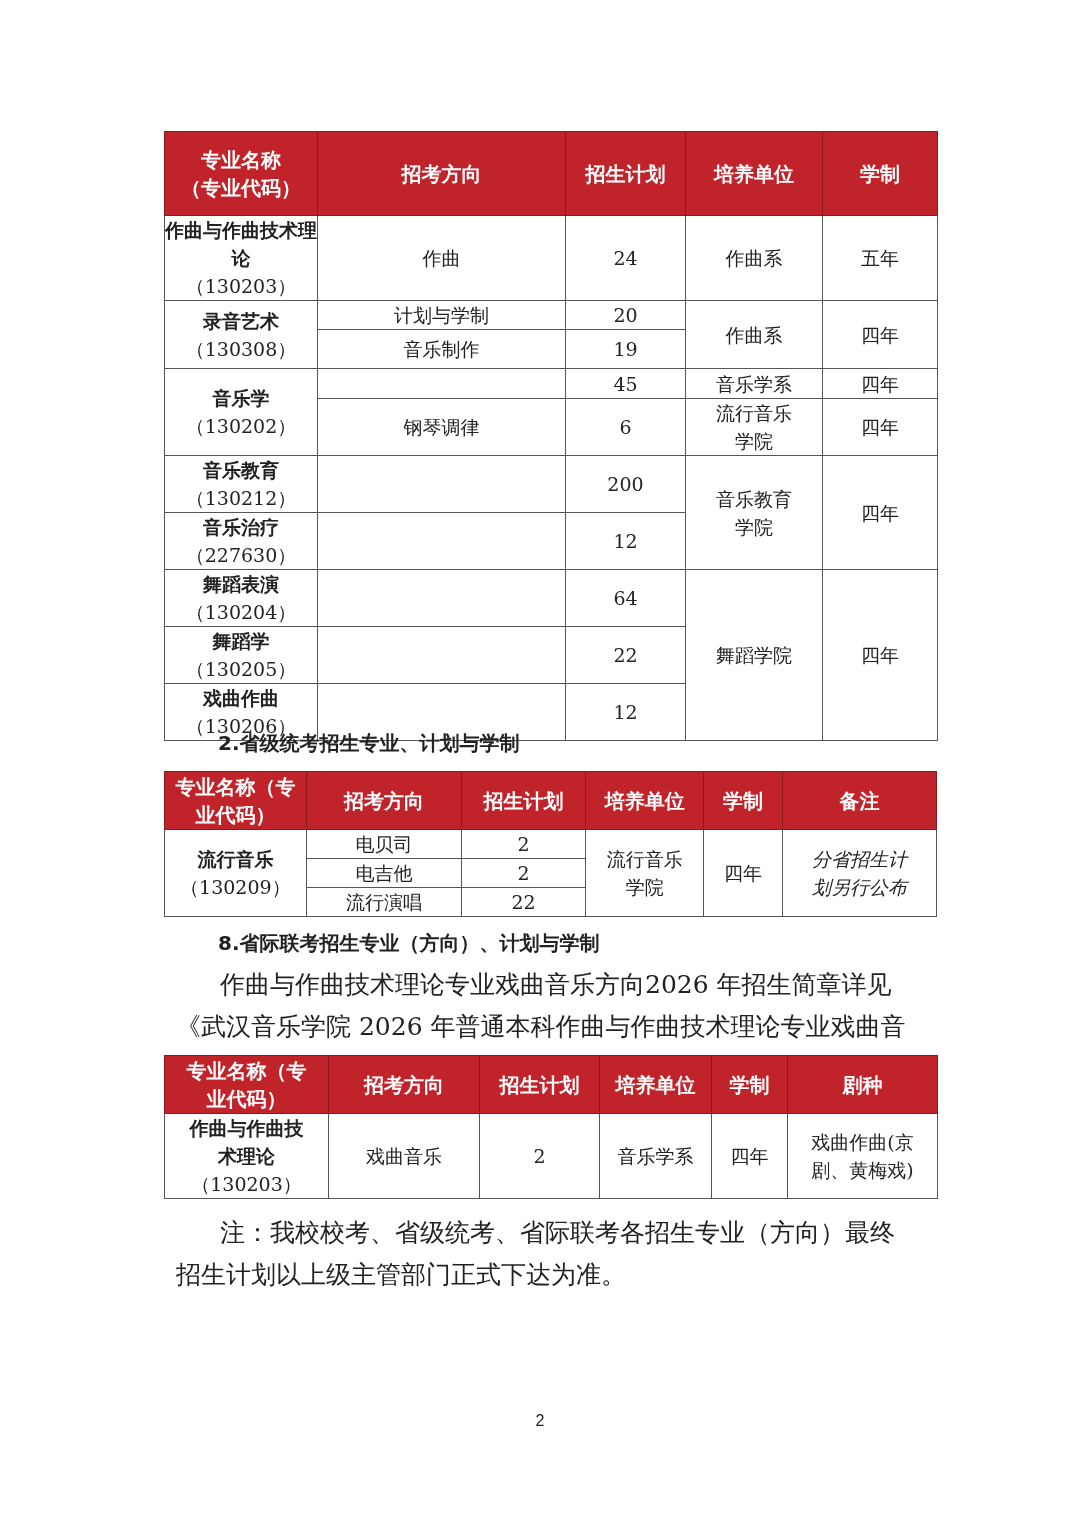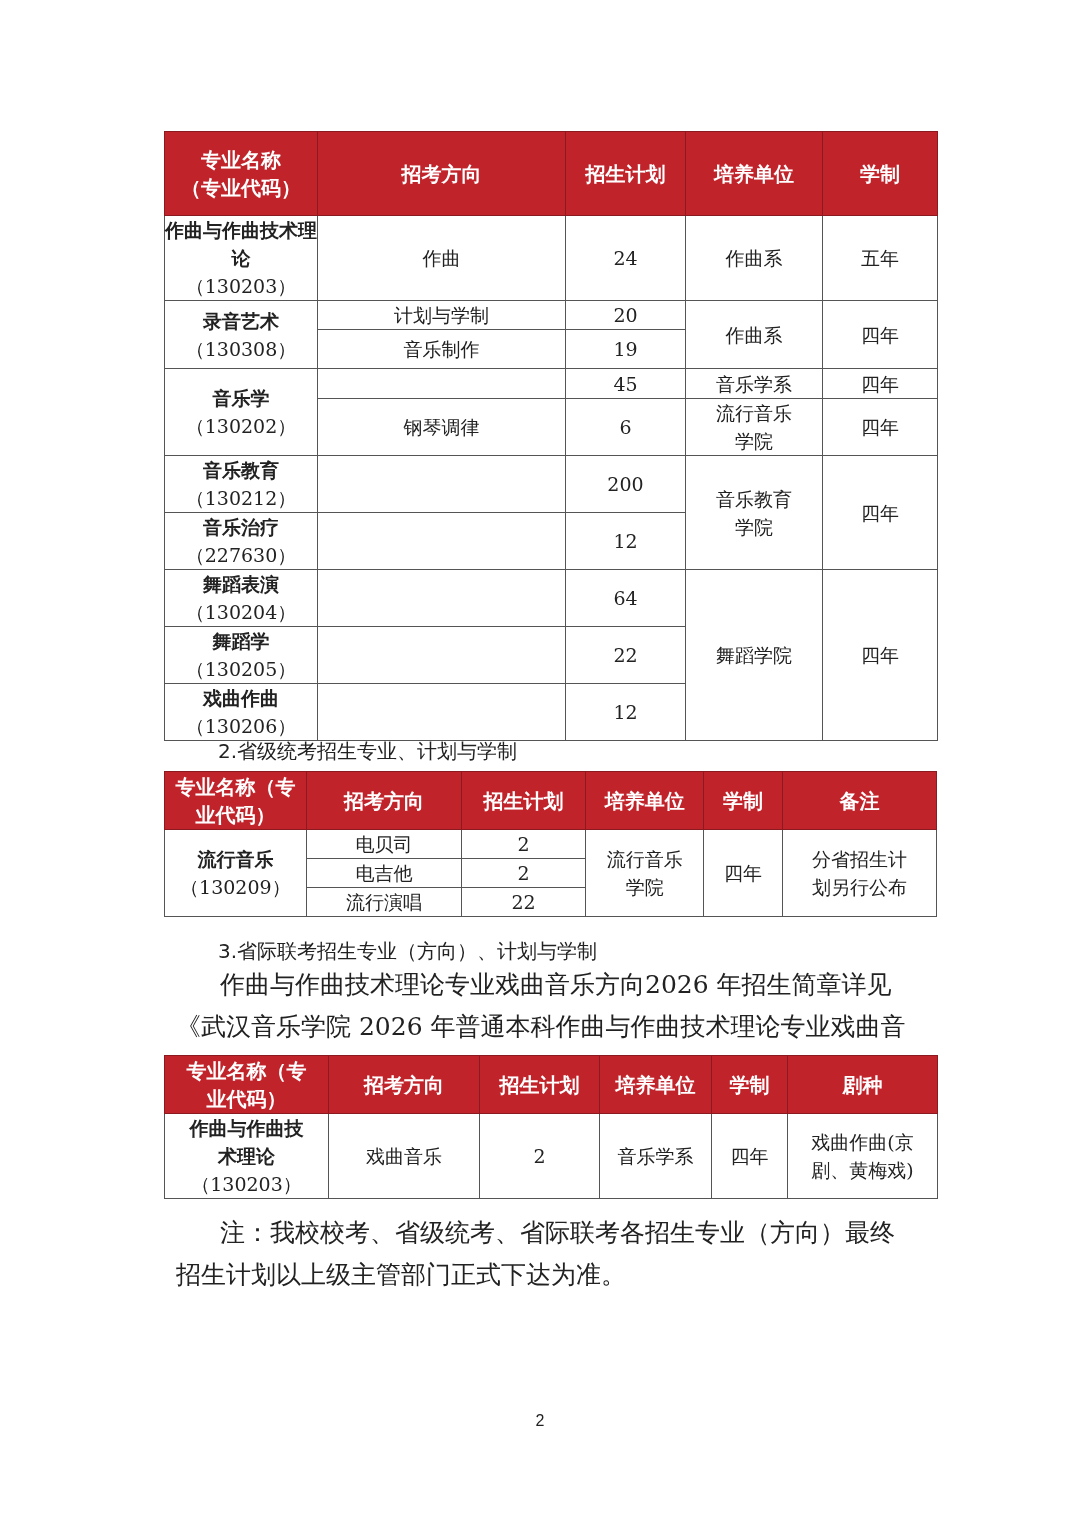--- a/index.html
+++ b/index.html
@@ -2,21 +2,21 @@
 <html><head>
 <meta charset="utf-8">
 <style>
   html,body{margin:0;padding:0;background:#fff;}
   body{width:1080px;height:1528px;position:relative;font-family:"DejaVu Serif","Liberation Serif",serif;color:#222;}
   table{border-collapse:collapse;position:absolute;left:164px;width:773px;table-layout:fixed;}
   th,td{border:1.5px solid #555;text-align:center;vertical-align:middle;padding:0;font-size:19px;line-height:28px;}
   th{background:#c1232b;color:#fff;font-weight:bold;font-family:"DejaVu Sans","Liberation Sans",sans-serif;border-color:#8a1a1f;font-size:20px;}
   td.name{font-weight:bold;font-family:"DejaVu Sans","Liberation Sans",sans-serif;}
   td.name .code{font-weight:normal;font-family:"DejaVu Serif",serif;display:block;}
-  .heading{position:absolute;left:218px;font-size:20px;font-weight:normal;font-family:"DejaVu Sans","Liberation Sans",sans-serif;margin-top:8px;}
+  .heading{position:absolute;left:218px;font-size:20px;font-weight:bold;font-family:"DejaVu Sans","Liberation Sans",sans-serif;}
   .para{position:absolute;left:176px;width:740px;font-size:25px;line-height:42px;text-indent:44px;}
   .pagenum{position:absolute;left:0;width:1080px;top:1412px;text-align:center;font-size:16px;font-family:"Liberation Sans",sans-serif;}
 </style>
 </head>
 <body>
 
 <table style="top:131px;">
   <colgroup>
       <col style="width:153px">
       <col style="width:248px">
@@ -115,34 +115,34 @@
     <th>培养单位</th>
     <th>学制</th>
     <th>备注</th>
   </tr>
   <tr style="height:29px">
     <td class="name" rowspan="3"><span>流行音乐</span><span class="code">（130209）</span></td>
     <td>电贝司</td>
     <td>2</td>
     <td rowspan="3"><span style="display:inline-block;width:90px;">流行音乐学院</span></td>
     <td rowspan="3">四年</td>
-    <td rowspan="3"><span style="display:inline-block;width:110px;">分省招生计划另行公布</span></td>
+    <td rowspan="3"><span style="display:inline-block;width:110px;font-style:italic;">分省招生计划另行公布</span></td>
   </tr>
   <tr style="height:29px">
     <td>电吉他</td>
     <td>2</td>
   </tr>
   <tr style="height:29px">
     <td>流行演唱</td>
     <td>22</td>
   </tr>
 </tbody>
   </table>
 
-<div class="heading" style="top:930px;">3.省际联考招生专业（方向）、计划与学制</div>
+<div class="heading" style="top:930px;">8.省际联考招生专业（方向）、计划与学制</div>
 <div class="para" style="top:964px;">作曲与作曲技术理论专业戏曲音乐方向2026 年招生简章详见《武汉音乐学院 2026 年普通本科作曲与作曲技术理论专业戏曲音乐方向招生简章》。</div>
 
 <table style="top:1055px;">
   <colgroup>
       <col style="width:164px">
       <col style="width:151px">
       <col style="width:120px">
       <col style="width:112px">
       <col style="width:76px">
       <col style="width:150px">

